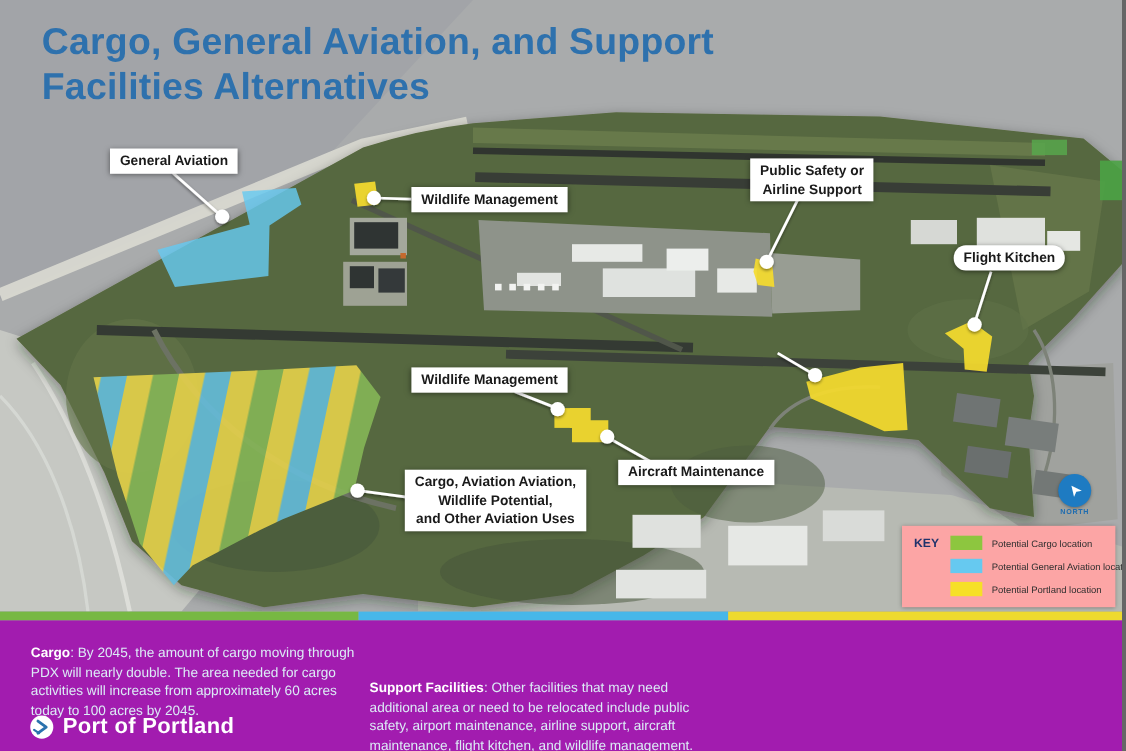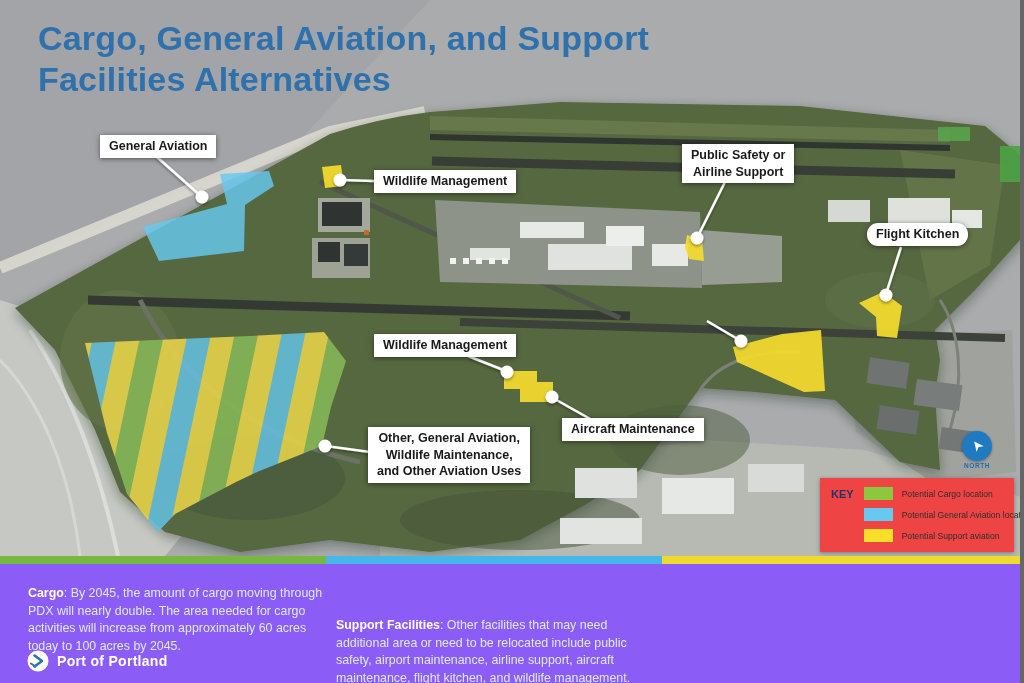--- a/index.html
+++ b/index.html
@@ -6,42 +6,42 @@
   .poster{position:relative;width:1020px;height:683px;overflow:hidden;
           font-family:"Liberation Sans","DejaVu Sans",sans-serif;background:#a9abac;}
   .map-area{position:absolute;left:0;top:0;width:1024px;height:556px;overflow:hidden;}
   svg.aerial{position:absolute;left:0;top:0;}
   .page-title{position:absolute;left:38px;top:18px;width:700px;font-size:34px;line-height:1.22;
           font-weight:600;color:#2e71ad;letter-spacing:.2px;}
   .callout{position:absolute;background:#ffffff;color:#1a1a1a;font-weight:700;font-size:12.5px;
           line-height:1.32;padding:3px 9px;text-align:center;white-space:nowrap;
           box-shadow:0 1px 5px rgba(0,0,0,.5);}
   .callout span{display:block;}
-  .key{position:absolute;left:820px;top:478px;width:174px;background:#ef4444;padding:9px 9px 2px 11px;
+  .key{position:absolute;left:820px;top:478px;width:174px;background:#fca5a5;padding:9px 9px 2px 11px;
           box-shadow:0 1px 4px rgba(0,0,0,.35);display:flex;gap:10px;}
   .key-title{font-size:11px;font-weight:800;color:#21336b;padding-top:1px;}
   .key-items{flex:1;}
   .key-row{display:flex;align-items:center;gap:9px;margin-bottom:8px;}
   .key-swatch{width:29px;height:13px;flex:0 0 auto;}
   .key-label{font-size:8.6px;color:#2e2e2e;white-space:nowrap;text-align:center;}
   .north{position:absolute;left:958px;top:431px;width:38px;text-align:center;}
   .north-circle{width:30px;height:30px;border-radius:50%;background:#1e7bc2;margin:0 auto;
           display:flex;align-items:center;justify-content:center;box-shadow:0 1px 3px rgba(0,0,0,.35);}
   .north-arrow{color:#fff;font-size:14px;transform:rotate(-128deg);line-height:1;}
   .north-label{font-size:6.5px;font-weight:800;color:#1e6cb0;letter-spacing:.6px;margin-top:1px;}
   .bars{position:absolute;left:0;top:556px;width:1024px;height:8px;display:flex;}
   .bar{height:100%;}
   .bar1{width:326px;} .bar2{width:336px;} .bar3{width:362px;}
-  .footer{position:absolute;left:0;top:564px;width:1024px;height:119px;background:#8b5cf6;}
+  .footer{position:absolute;left:0;top:564px;width:1024px;height:119px;background:#a21caf;}
   .cols{display:flex;padding:21px 30px 0 28px;}
   .col{font-size:12.4px;line-height:1.42;color:#dcebf6;}
   .col b{color:#ffffff;font-weight:700;}
   .col1{width:296px;} .col2{width:324px;margin-left:12px;} .col3{width:322px;margin-left:12px;margin-top:32px;}
   .logo{position:absolute;left:27px;bottom:11px;display:flex;align-items:center;gap:8px;
-          color:#fff;font-size:14px;font-weight:600;letter-spacing:.3px;}
+          color:#fff;font-size:20px;font-weight:600;letter-spacing:.3px;}
 </style>
 </head>
 <body>
 
 <div class="poster">
   <div class="map-area">
 
     <svg class="aerial" width="1024" height="556" viewBox="0 0 1024 556">
       <defs>
         <pattern id="stripes" width="92" height="92" patternUnits="userSpaceOnUse" patternTransform="rotate(12)">
@@ -178,22 +178,22 @@
     <div class="callout" style="left:867px;top:223px;border-radius:11px;">
       <span>Flight Kitchen</span>
     </div>
     <div class="callout" style="left:374px;top:334px;">
       <span>Wildlife Management</span>
     </div>
     <div class="callout" style="left:562px;top:418px;text-align:center;">
       <span>Aircraft Maintenance</span>
     </div>
     <div class="callout" style="left:368px;top:427px;">
-      <span>Other, General Aviation,</span>
-      <span>Wildlife Maintenance,</span>
+      <span>Cargo, Aviation Aviation,</span>
+      <span>Wildlife Potential,</span>
       <span>and Other Aviation Uses</span>
     </div>
 
     <div class="north">
       <div class="north-circle">
         <span class="north-arrow">➤</span>
       </div>
       <div class="north-label">NORTH</div>
     </div>
 
@@ -203,21 +203,21 @@
         <div class="key-row">
           <div class="key-swatch" style="background-color: rgb(141, 198, 63);"></div>
           <div class="key-label">Potential Cargo location</div>
         </div>
         <div class="key-row">
           <div class="key-swatch" style="background-color: rgb(102, 201, 240);"></div>
           <div class="key-label">Potential General Aviation location</div>
         </div>
         <div class="key-row">
           <div class="key-swatch" style="background-color: rgb(246, 224, 39);"></div>
-          <div class="key-label">Potential Support aviation</div>
+          <div class="key-label">Potential Portland location</div>
         </div>
       </div>
     </div>
   </div>
 
   <div class="bars">
     <div class="bar bar1" style="background-color: rgb(119, 184, 67);"></div>
     <div class="bar bar2" style="background-color: rgb(71, 183, 233);"></div>
     <div class="bar bar3" style="background-color: rgb(238, 218, 47);"></div>
   </div>

